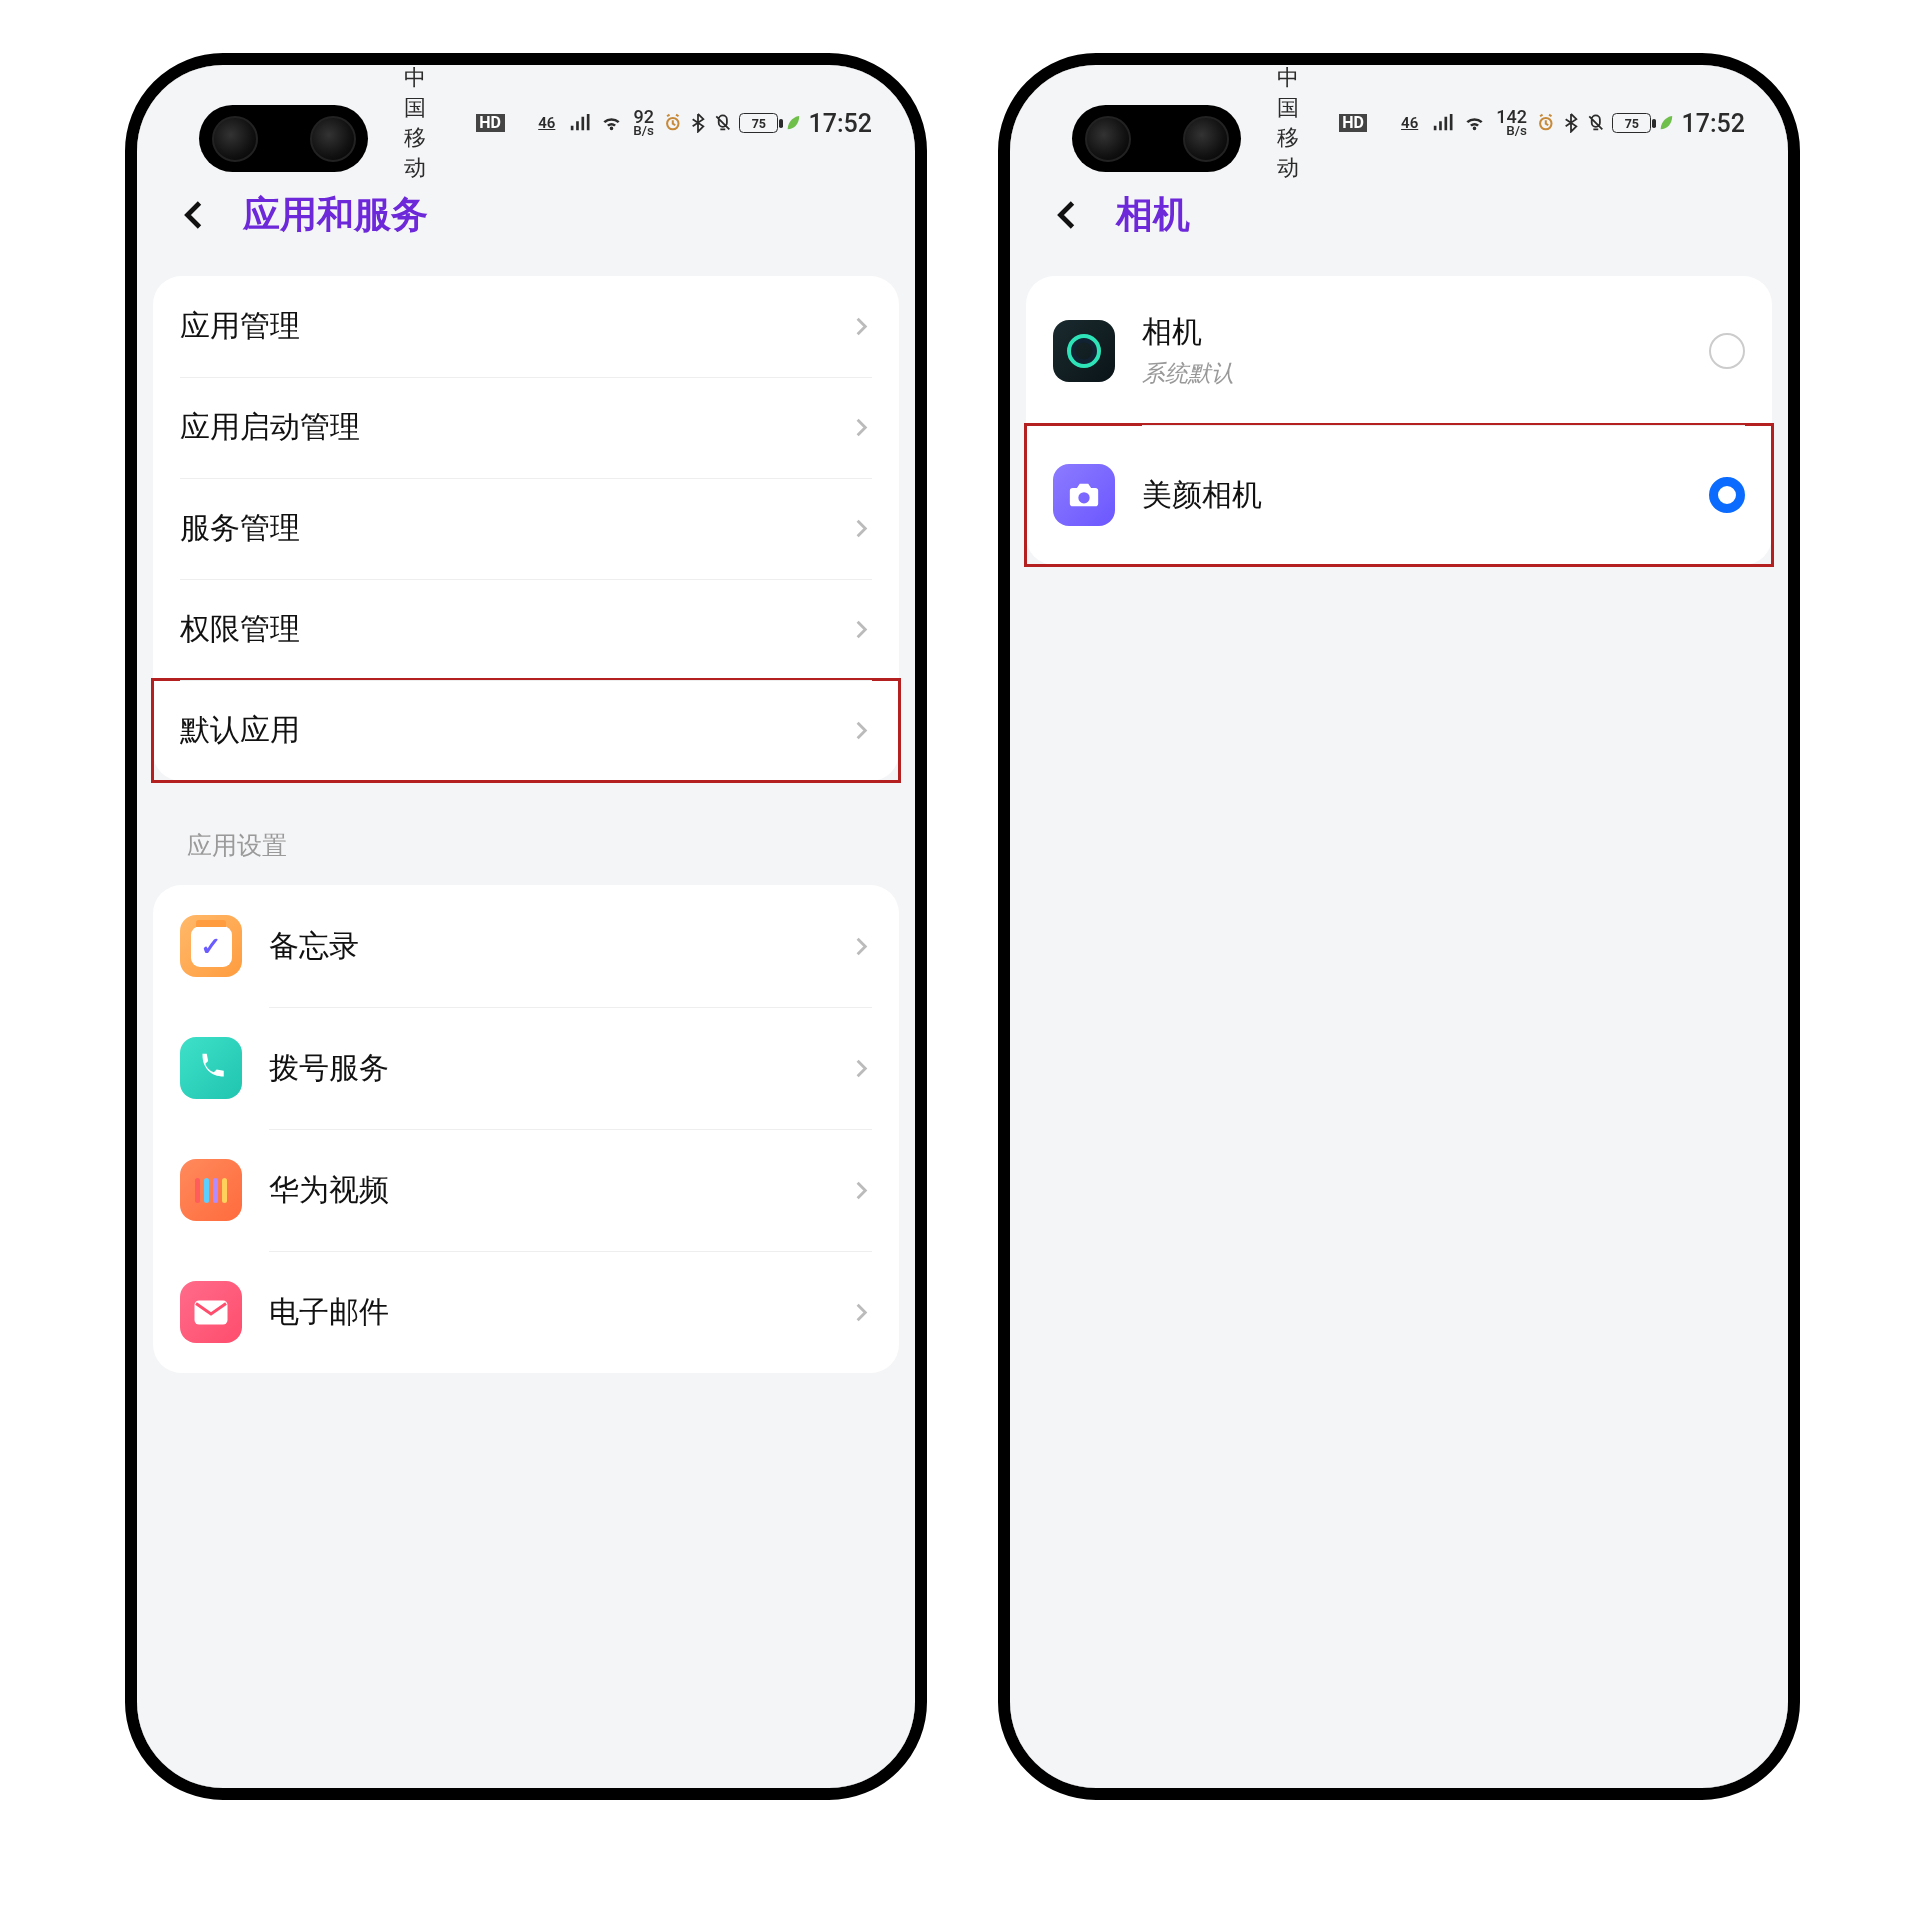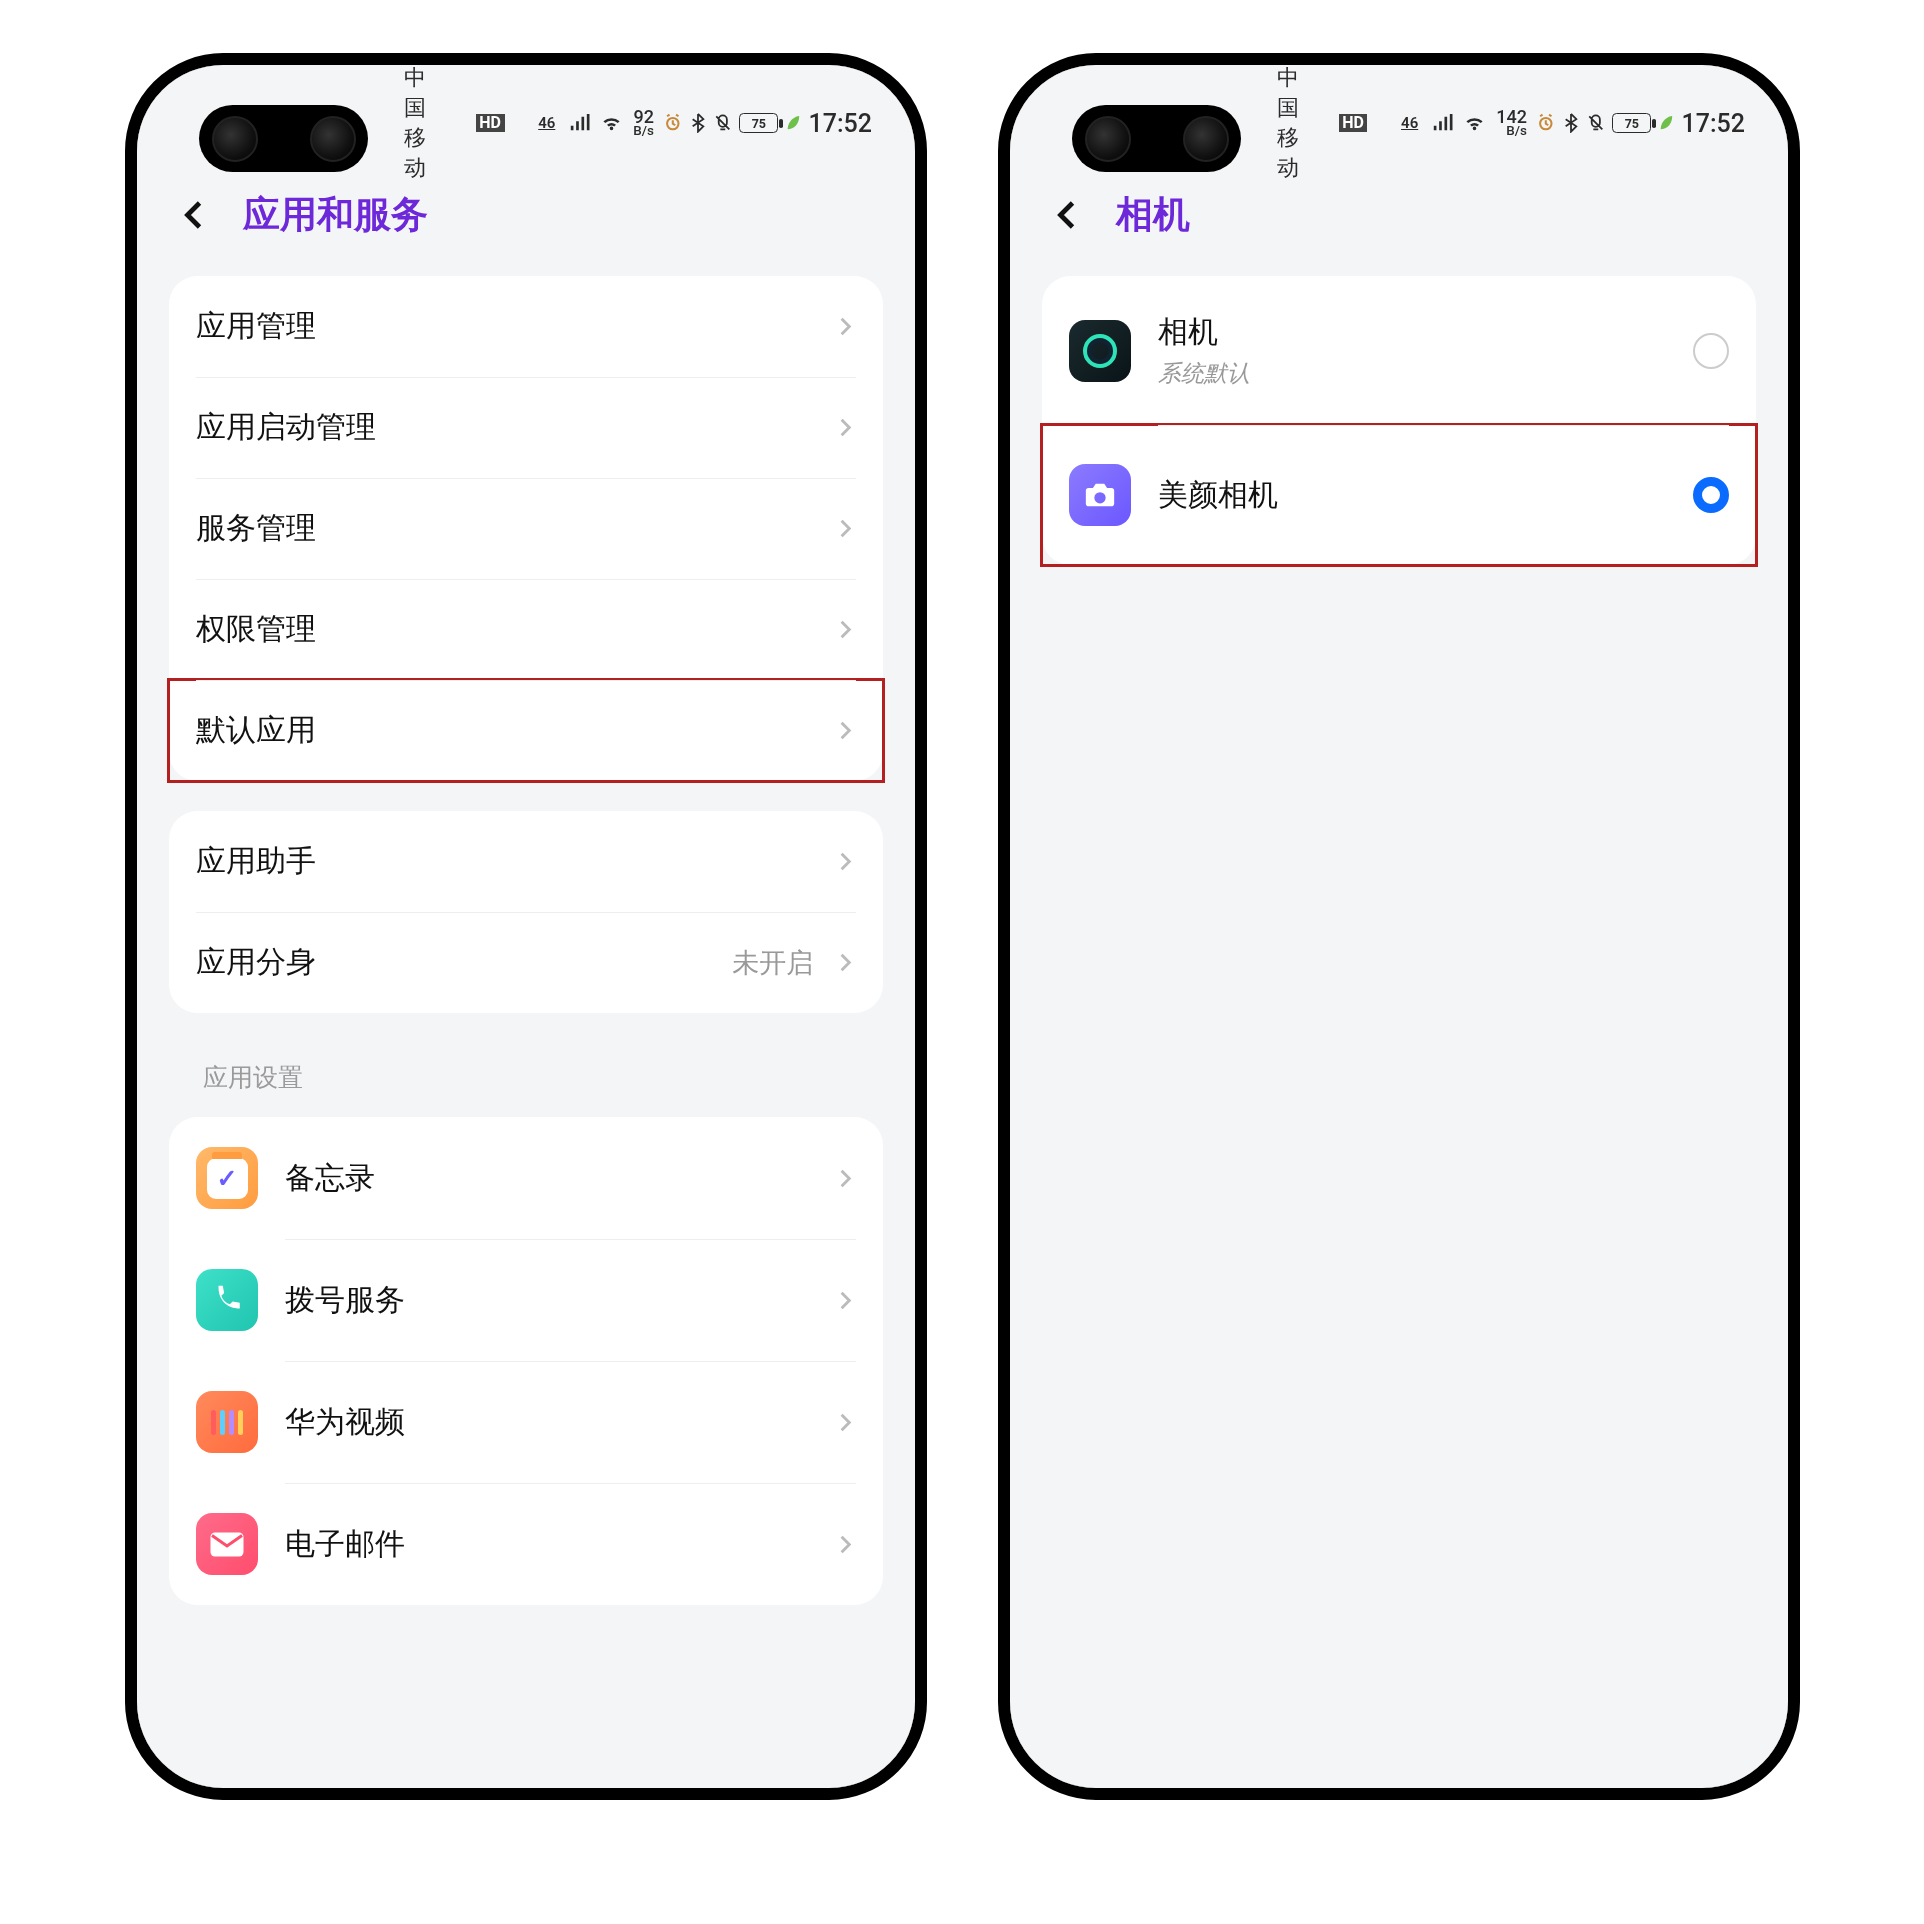--- a/index.html
+++ b/index.html
@@ -104,21 +104,21 @@
     padding: 27px 36px 36px 36px;
   }
   .back-arrow {
     width: 43px; height: 43px; display:flex; align-items:center; justify-content:center;
     cursor: pointer;
   }
   .back-arrow svg { width: 36px; height: 36px; stroke:#111; stroke-width:3.2; fill:none; }
   .header-title { font-size: 37px; font-weight: 700; color:#6d28d9; }
 
   
-  .content { flex:1; overflow:hidden; padding: 0 32px; }
+  .content { flex:1; overflow:hidden; padding: 0 16px; }
 
   .card {
     background: #ffffff;
     border-radius: 28.5px;
     margin-bottom: 30px;
   }
   .row {
     display: flex;
     align-items: center;
     padding: 30px 27px;
@@ -274,36 +274,20 @@
         </div>
         <div class="row highlight">
           <span class="label">默认应用</span>
           <span class="value"></span>
           <span class="chev"><svg viewBox="0 0 24 24">
                 <path d="M9 4l8 8-8 8"></path>
               </svg></span>
         </div>
       </div>
 
-      <div class="card">
-        <div class="row">
-          <span class="label">应用助手</span>
-          <span class="value"></span>
-          <span class="chev"><svg viewBox="0 0 24 24">
-                <path d="M9 4l8 8-8 8"></path>
-              </svg></span>
-        </div>
-        <div class="row">
-          <span class="label">应用分身</span>
-          <span class="value">未开启</span>
-          <span class="chev"><svg viewBox="0 0 24 24">
-                <path d="M9 4l8 8-8 8"></path>
-              </svg></span>
-        </div>
-      </div>
 
       <div class="section-label">应用设置</div>
 
       <div class="card">
         <div class="row with-icon">
           <div class="app-icon ic-notes">
               <div class="inner">✓</div>
             </div>
           <div class="app-text">
               <span class="label">备忘录</span>

